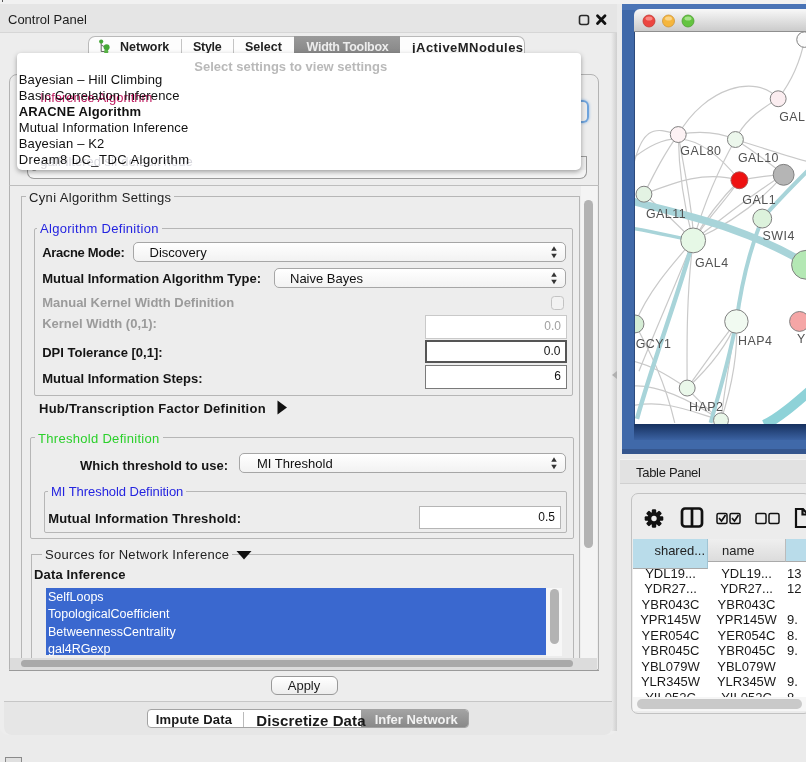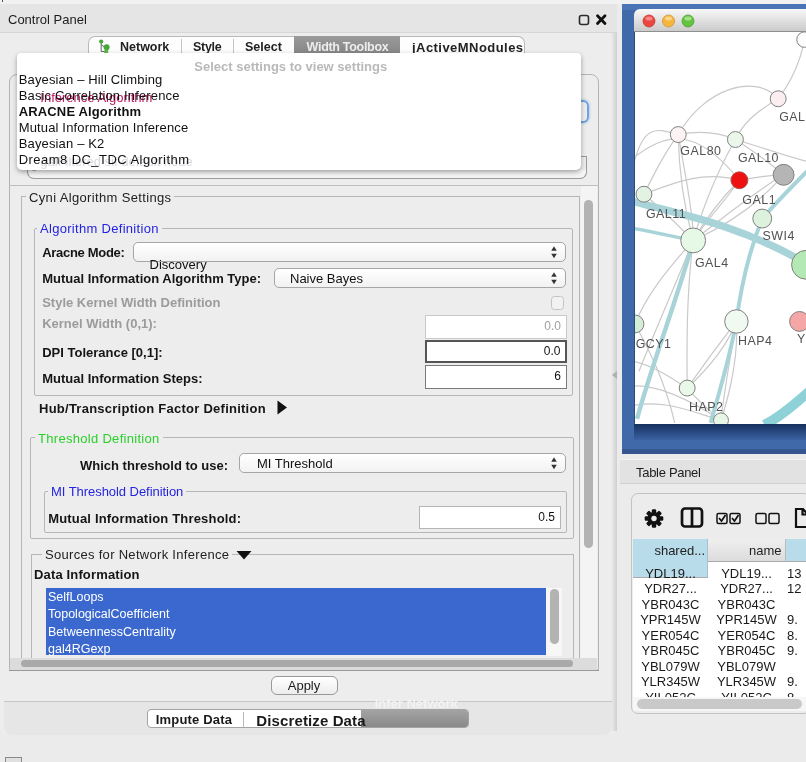--- a/index.html
+++ b/index.html
@@ -64,37 +64,37 @@
   </div>
 
 <div class="abs" style="left:21px;top:196px;width:559px;height:470px;border:1px solid #b6b6b6;border-bottom:none;"></div>
 <div class="glab" style="left:26px;top:190px;color:#222;letter-spacing:0.35px;">Cyni Algorithm Settings</div>
 
 <div class="grp" style="left:34px;top:227.5px;width:539px;height:168px;"></div>
 <div class="glab" style="left:37px;top:220.5px;color:#2424e0;letter-spacing:0.3px;">Algorithm Definition</div>
 
 <div class="lab" style="left:42.2px;top:244.5px;letter-spacing:-0.3px;">Aracne Mode:</div>
 <div class="combo" style="left:133px;top:241.7px;width:433px;height:20.5px;">
-    <span class="ct" style="left:15.6px;margin-top:12px;">Discovery</span>
+    <span class="ct" style="left:15.6px;">Discovery</span>
  <svg class="arr" viewBox="0 0 8 20">
       <path d="M4 3.5 L7 8.5 L1 8.5 Z" fill="#333"></path>
       <path d="M4 16.5 L7 11.5 L1 11.5 Z" fill="#333"></path>
     </svg>
   </div>
 
 <div class="lab" style="left:42.2px;top:271px;">Mutual Information Algorithm Type:</div>
 <div class="combo" style="left:274px;top:267.5px;width:292px;height:20.5px;">
     <span class="ct" style="left:15px;">Naive Bayes</span>
  <svg class="arr" viewBox="0 0 8 20">
       <path d="M4 3.5 L7 8.5 L1 8.5 Z" fill="#333"></path>
       <path d="M4 16.5 L7 11.5 L1 11.5 Z" fill="#333"></path>
     </svg>
   </div>
 
-<div class="lab" style="left:42.2px;top:295px;color:#9b9b9b;">Style Kernel Width Definition</div>
+<div class="lab" style="left:42.2px;top:295px;color:#9b9b9b;">Manual Kernel Width Definition</div>
 <div class="abs" style="left:550.5px;top:296px;width:13px;height:13.5px;background:#f2f2f2;border:1px solid #c3c3c3;border-radius:3.5px;"></div>
 
 <div class="lab" style="left:42.2px;top:316px;color:#9b9b9b;">Kernel Width (0,1):</div>
 <div class="field" style="left:424.6px;top:315px;width:142.4px;height:23.5px;border-color:#c9c9c9;">
     <span style="color:#a0a0a0;">0.0</span>
   </div>
 
 <div class="lab" style="left:42.2px;top:345px;">DPI Tolerance [0,1]:</div>
 <div class="field" style="left:424.6px;top:339.6px;width:142.9px;height:23.9px;border:2px solid #555;">
     <span style="top:2px;">0.0</span>
@@ -129,21 +129,21 @@
 <div class="field" style="left:418.7px;top:506.3px;width:142.3px;height:22.9px;">
     <span style="top:3px;">0.5</span>
   </div>
 
 <div class="abs" style="left:31px;top:554px;width:542.5px;height:112px;border:1px solid #b6b6b6;border-bottom:none;"></div>
 <div class="glab" style="left:42px;top:547px;color:#222;letter-spacing:0.3px;">Sources for Network Inference</div>
 <svg class="abs" style="left:236px;top:549.5px;" width="16" height="10" viewBox="0 0 16 10">
     <path d="M0.5 1 L15.5 1 L8 9.5 Z" fill="#111"></path>
   </svg>
 
-<div class="lab" style="left:34px;top:566.5px;letter-spacing:0.15px;">Data Information</div>
+<div class="lab" style="left:34px;top:566.5px;letter-spacing:0.15px;">Data Inference</div>
 
 <div class="abs" style="left:545.8px;top:587.5px;width:16.2px;height:68px;background:#f7f7f7;"></div>
 <div class="abs" style="left:46px;top:587.5px;width:499.8px;height:67.7px;background:#3a68cf;"></div>
 <div class="abs" style="left:48px;top:588.8px;font-size:12.5px;color:#fff;line-height:17.4px;z-index:2;">SelfLoops<br>TopologicalCoefficient<br>BetweennessCentrality<br>gal4RGexp</div>
 <div class="abs" style="left:549.5px;top:588.6px;width:9px;height:55.4px;background:#b3b3b3;border-radius:4.5px;"></div>
 
 <div class="abs" style="left:581px;top:186px;width:16px;height:472px;background:#f4f4f4;"></div>
 <div class="abs" style="left:583.5px;top:200px;width:9px;height:348px;background:#b3b3b3;border-radius:4.5px;"></div>
 <div class="abs" style="left:10px;top:657.5px;width:587px;height:12px;background:#dcdcdc;"></div>
 <div class="abs" style="left:21px;top:660px;width:552px;height:7px;background:#a9a9a9;border-radius:3.5px;"></div>
@@ -153,21 +153,21 @@
 
 <div class="abs" style="left:4px;top:701px;width:608px;height:1px;background:#c6c6c6;"></div>
 <div class="abs" style="left:4px;top:702px;width:608px;height:33px;background:#e6e6e6;border-radius:0 0 8px 8px;"></div>
 
 <div class="abs" style="left:146.5px;top:709px;width:322px;height:19px;background:#fff;border:1px solid #a3a3a3;border-radius:4px;overflow:hidden;">
   <div class="abs" style="left:213.5px;top:0;width:108px;height:19px;background:linear-gradient(180deg,#a3a3a3,#868686);"></div>
   <div class="abs" style="left:95.5px;top:2px;width:1px;height:15px;background:#bbb;"></div>
 </div>
 <div class="abs bold" style="left:155.8px;top:712px;font-size:13px;color:#1a1a1a;letter-spacing:0.17px;">Impute Data</div>
 <div class="abs bold" style="left:256.3px;top:712px;font-size:15px;color:#1a1a1a;letter-spacing:0.12px;">Discretize Data</div>
-<div class="abs bold" style="left:374.7px;top:696px;font-size:13px;color:#f2f2f2;">Infer Network</div>
+<div class="abs bold" style="left:374.7px;top:712px;font-size:13px;color:#f2f2f2;">Infer Network</div>
 
 <div class="abs" style="left:5px;top:757px;width:17px;height:10px;background:#e0e0e0;border:1.5px solid #8a8a8a;"></div>
 
 <div class="abs" style="left:622px;top:4px;width:184px;height:450px;background:#4069a9;"></div>
 <div class="abs" style="left:622px;top:4px;width:184px;height:6px;background:#4a74b6;"></div>
 
 <div class="abs" style="left:634px;top:424px;width:172px;height:16px;background:linear-gradient(180deg,#16305e,#3b62a2);"></div>
 <div class="abs" style="left:622px;top:449px;width:184px;height:5px;background:#35568e;"></div>
 
 <div class="abs" style="left:634px;top:9px;width:172px;height:23px;background:linear-gradient(180deg,#f8f8f8,#cbcbcb);border-radius:6px 0 0 0;border-bottom:1px solid #8f8f8f;"></div>
@@ -275,22 +275,22 @@
     <rect x="90" y="8.5" width="10" height="10" rx="1.5"></rect>
     <path d="M79 13 l2.5 3 l4-6" stroke-width="1.7"></path>
     <path d="M92 13 l2.5 3 l4-6" stroke-width="1.7"></path>
     <rect x="116" y="8.5" width="10" height="10" rx="1.5"></rect>
     <rect x="129" y="8.5" width="10" height="10" rx="1.5"></rect>
   </g>
   <path d="M156 4 L163 4 L167.5 9 L167.5 22 L156 22 Z M162.5 4 L162.5 9.5 L167.5 9.5" fill="none" stroke="#111" stroke-width="2.2"></path>
 </svg>
 
 <div class="abs" style="left:633px;top:539px;width:173px;height:158px;background:#fff;overflow:hidden;font-size:13px;">
-  <div class="abs" style="left:0;top:0;width:75px;height:39px;background:#b9dcea;border-right:1px solid #9fc4d4;border-bottom:1px solid #aaa;text-align:right;padding-right:2px;line-height:23px;color:#222;">shared...</div>
-  <div class="abs" style="left:75px;top:0;width:77.5px;height:23px;background:linear-gradient(180deg,#efefef,#dcdcdc);border-right:1px solid #bbb;border-bottom:1px solid #aaa;padding-left:41px;line-height:23px;color:#222;">name</div>
+  <div class="abs" style="left:0;top:0;width:75px;height:30px;background:#b9dcea;border-right:1px solid #9fc4d4;border-bottom:1px solid #aaa;text-align:right;padding-right:2px;line-height:23px;color:#222;">shared...</div>
+  <div class="abs" style="left:75px;top:0;width:77.5px;height:23px;background:linear-gradient(180deg,#efefef,#dcdcdc);border-right:1px solid #bbb;border-bottom:1px solid #aaa;padding-left:14px;line-height:23px;color:#222;">name</div>
   <div class="abs" style="left:152.5px;top:0;width:21px;height:23px;background:#b9dcea;border-bottom:1px solid #aaa;"></div>
   <div class="abs" style="left:0;top:26.5px;width:75px;line-height:15.5px;color:#1a1a1a;text-align:center;">YDL19...<br>YDR27...<br>YBR043C<br>YPR145W<br>YER054C<br>YBR045C<br>YBL079W<br>YLR345W<br>YIL052C</div>
   <div class="abs" style="left:75px;top:26.5px;width:77px;line-height:15.5px;color:#1a1a1a;text-align:center;">YDL19...<br>YDR27...<br>YBR043C<br>YPR145W<br>YER054C<br>YBR045C<br>YBL079W<br>YLR345W<br>YIL052C</div>
   <div class="abs" style="left:154px;top:26.5px;line-height:15.5px;color:#1a1a1a;">13<br>12<br>&nbsp;<br>9.<br>8.<br>9.<br>&nbsp;<br>9.<br>8.</div>
 </div>
 <div class="abs" style="left:633px;top:697px;width:173px;height:14px;background:#f6f6f6;"></div>
 <div class="abs" style="left:637px;top:699px;width:165px;height:10px;background:#c9c9c9;border-radius:5px;"></div>
 
 <div class="abs" style="left:612px;top:371px;width:5px;height:8px;background:#b0b0b0;clip-path:polygon(100% 0,0 50%,100% 100%);"></div>
 

